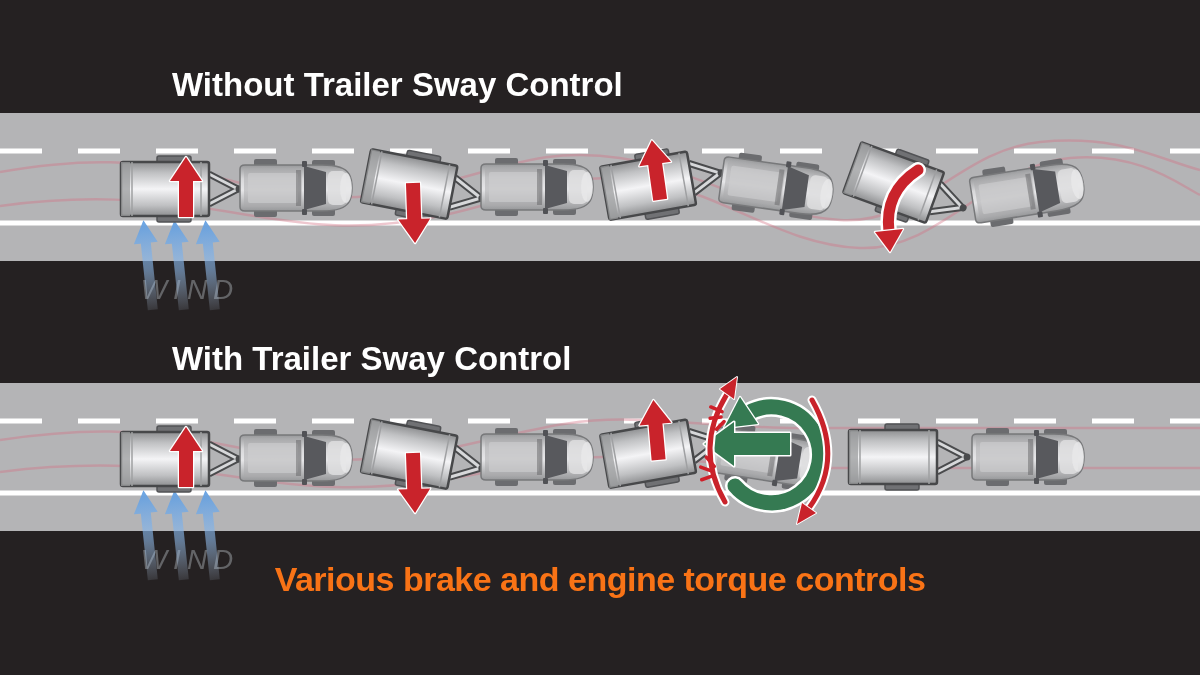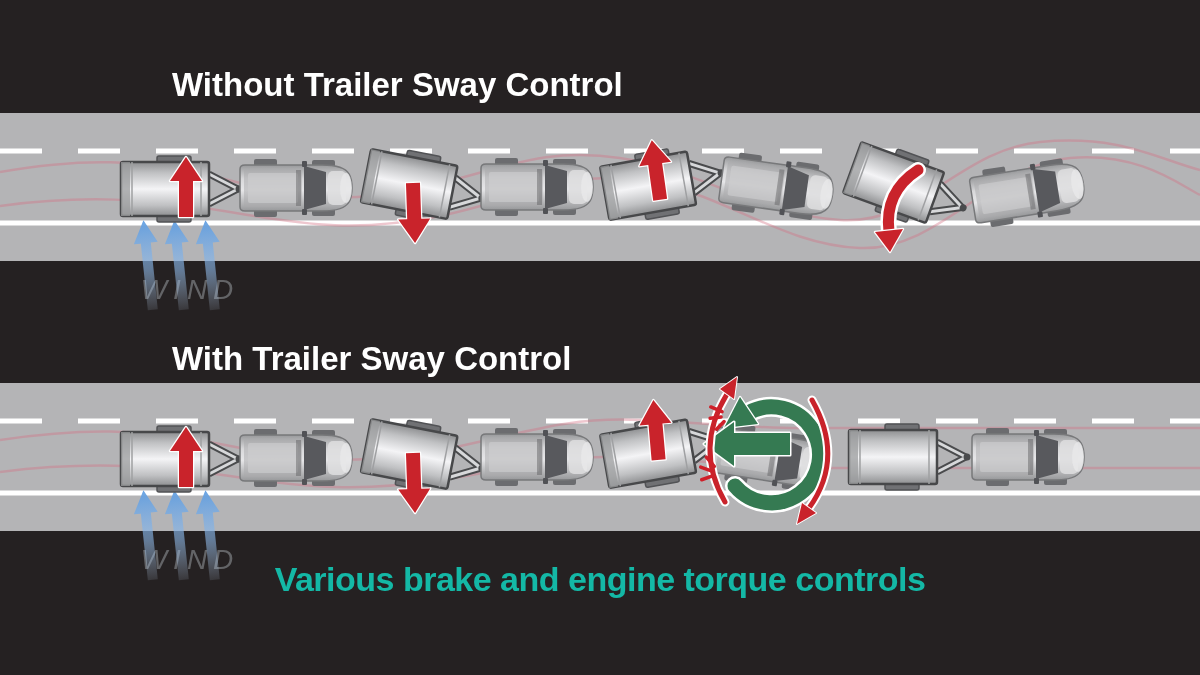--- a/index.html
+++ b/index.html
@@ -8,21 +8,21 @@
     background:#252122;font-family:"Liberation Sans",sans-serif;
   }
   .panel-title{
     position:absolute;color:#ffffff;font-weight:bold;font-size:33px;
     letter-spacing:0px;white-space:nowrap;
   }
   .title-without{left:172px;top:66px;}
   .title-with{left:172px;top:340px;}
   .caption{
     position:absolute;left:0;top:560px;width:1200px;text-align:center;
-    color:#14b8a6;font-weight:bold;font-size:34px;letter-spacing:-0.5px;
+    color:#f97316;font-weight:bold;font-size:34px;letter-spacing:-0.5px;
   }
   svg{position:absolute;left:0;top:0;}
   .windtext{
     font-family:"Liberation Sans",sans-serif;font-style:italic;
     font-size:28px;letter-spacing:6px;fill:#67686b;opacity:0.95;
   }
   .outlined{paint-order:stroke;}
 </style>
 </head>
 <body>

